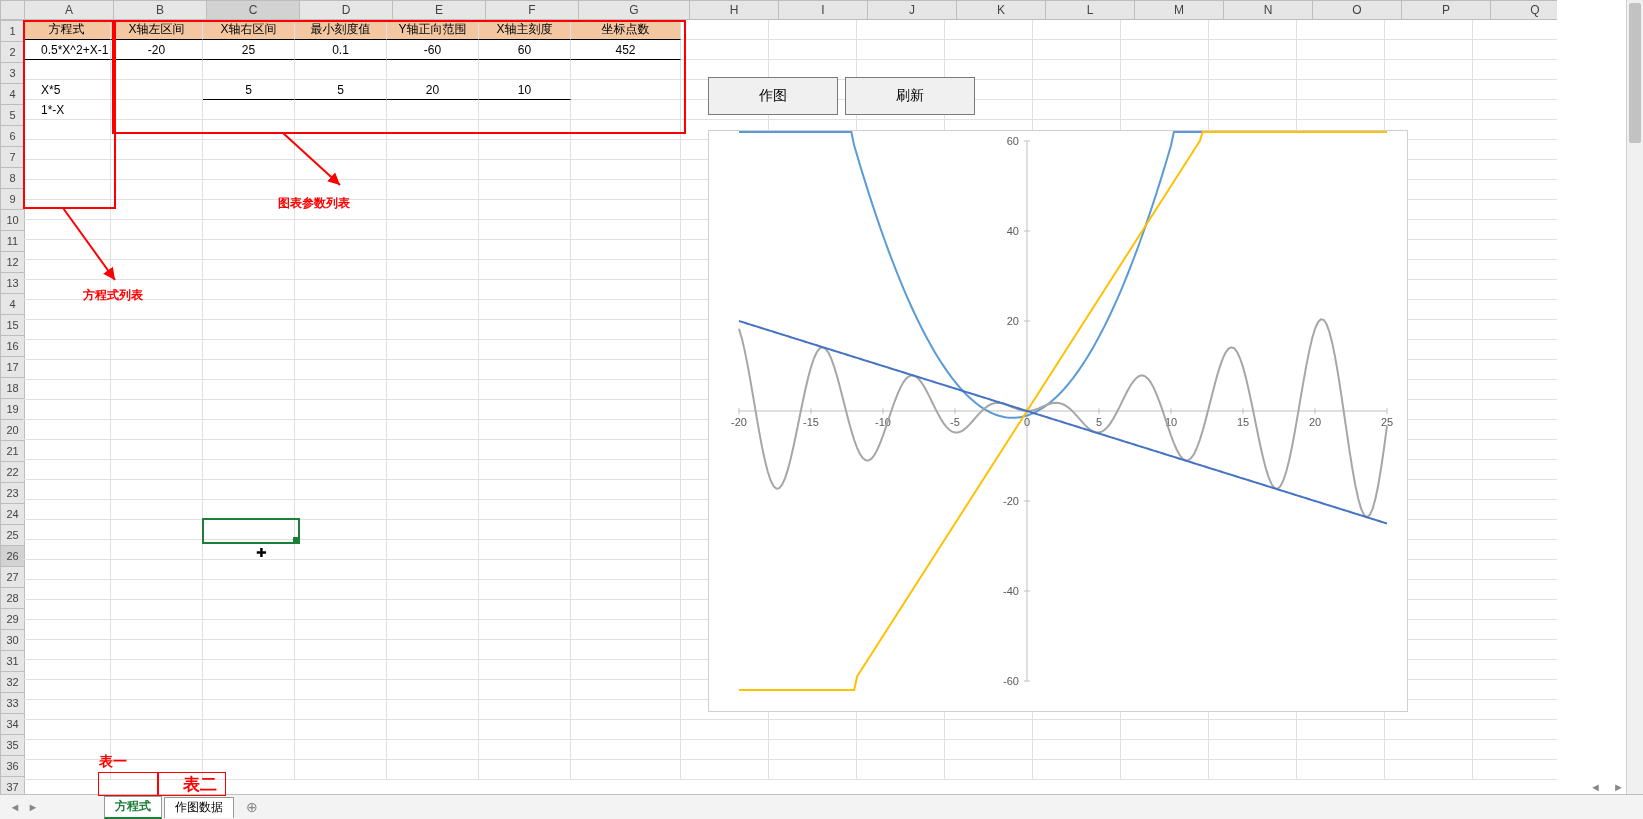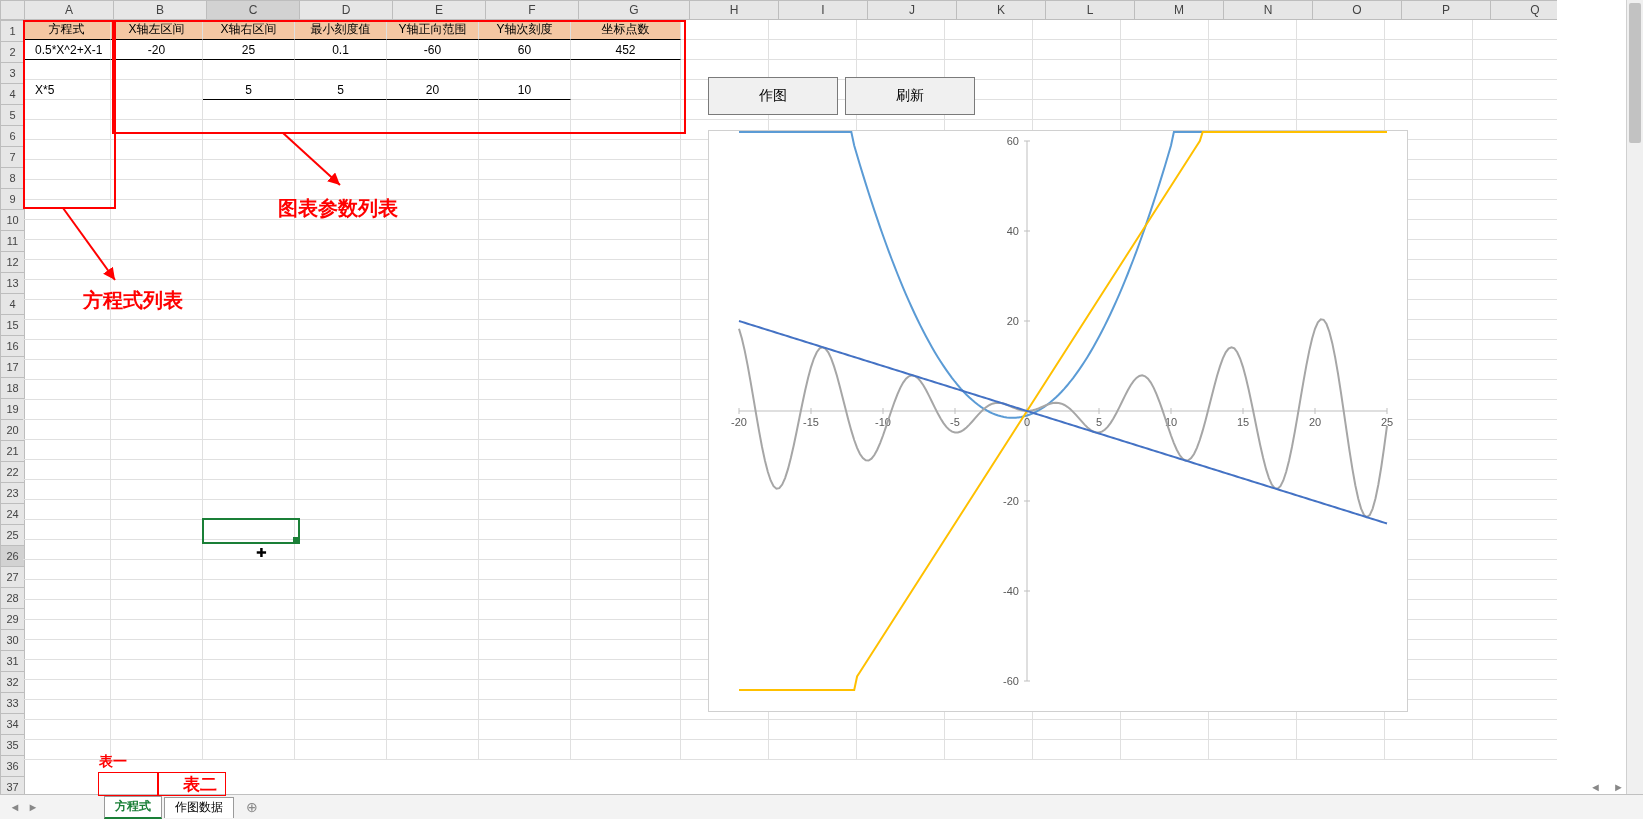--- a/index.html
+++ b/index.html
@@ -18,25 +18,25 @@
 .rh.sel{background:#d2d2d2}
 .cells{position:absolute;left:23px;top:20px}
 .row{display:flex;height:20px}
 .cell{border-right:1px solid #e0e0e0;border-bottom:1px solid #e0e0e0;height:20px;display:flex;align-items:center;padding:0 4px;white-space:nowrap;font-size:12px;box-sizing:border-box}
 .cA{width:88px} .cB{width:92px} .cC{width:92px} .cD{width:92px} .cE{width:92px} .cF{width:92px} .cG{width:110px}
 .cH,.cI,.cJ,.cK,.cL,.cM,.cN,.cO,.cP,.cQ,.cR{width:88px}
 .hdr{background:#f4c7a3;justify-content:center;border-bottom:1px solid #000 !important}
 .hdr2{background:#f4c7a3;justify-content:center;border-bottom:1px solid #000 !important}
 .ctr{justify-content:center}
 .bbot{border-bottom:1px solid #000 !important}
-.lft{justify-content:flex-start;padding-left:12px}
+.lft{justify-content:flex-start;padding-left:18px}
 
 
 .redbox{position:absolute;border:2px solid #ff0000;pointer-events:none}
-.redtxt{position:absolute;color:#ff0000;font-size:20px;font-weight:bold;pointer-events:none}
+.redtxt{position:absolute;color:#ff0000;font-size:12px;font-weight:bold;pointer-events:none}
 .arrow{position:absolute;pointer-events:none}
 
 
 .xbtn{position:absolute;width:128px;height:36px;background:#f0f0f0;border:1px solid #7a7a7a;display:flex;align-items:center;justify-content:center;font-size:14px}
 
 
 .selcell{position:absolute;border:2px solid #1a7f37;background:transparent;pointer-events:none}
 .fillh{position:absolute;width:6px;height:6px;background:#1a7f37}
 .curcross{position:absolute;font-size:18px;font-weight:bold;font-family:monospace;color:#000}
 
@@ -127,21 +127,21 @@
         <div class="rh">37</div>
       </div>
 
     <div class="cells" id="cellarea">
         <div class="row">
           <div class="cell cA hdr">方程式</div>
           <div class="cell cB hdr">X轴左区间</div>
           <div class="cell cC hdr">X轴右区间</div>
           <div class="cell cD hdr">最小刻度值</div>
           <div class="cell cE hdr">Y轴正向范围</div>
-          <div class="cell cF hdr">Y轴次刻度</div>
+          <div class="cell cF hdr">X轴主刻度</div>
           <div class="cell cG hdr">坐标点数</div>
           <div class="cell cH"></div>
           <div class="cell cI"></div>
           <div class="cell cJ"></div>
           <div class="cell cK"></div>
           <div class="cell cL"></div>
           <div class="cell cM"></div>
           <div class="cell cN"></div>
           <div class="cell cO"></div>
           <div class="cell cP"></div>
@@ -185,20 +185,39 @@
           <div class="cell cP"></div>
           <div class="cell cQ"></div>
         </div>
         <div class="row">
           <div class="cell cA lft">X*5</div>
           <div class="cell cB"></div>
           <div class="cell cC ctr bbot">5</div>
           <div class="cell cD ctr bbot">5</div>
           <div class="cell cE ctr bbot">20</div>
           <div class="cell cF ctr bbot">10</div>
+          <div class="cell cG"></div>
+          <div class="cell cH"></div>
+          <div class="cell cI"></div>
+          <div class="cell cJ"></div>
+          <div class="cell cK"></div>
+          <div class="cell cL"></div>
+          <div class="cell cM"></div>
+          <div class="cell cN"></div>
+          <div class="cell cO"></div>
+          <div class="cell cP"></div>
+          <div class="cell cQ"></div>
+        </div>
+        <div class="row">
+          <div class="cell cA lft">1*-X</div>
+          <div class="cell cB"></div>
+          <div class="cell cC"></div>
+          <div class="cell cD"></div>
+          <div class="cell cE"></div>
+          <div class="cell cF"></div>
           <div class="cell cG"></div>
           <div class="cell cH"></div>
           <div class="cell cI"></div>
           <div class="cell cJ"></div>
           <div class="cell cK"></div>
           <div class="cell cL"></div>
           <div class="cell cM"></div>
           <div class="cell cN"></div>
           <div class="cell cO"></div>
           <div class="cell cP"></div>

